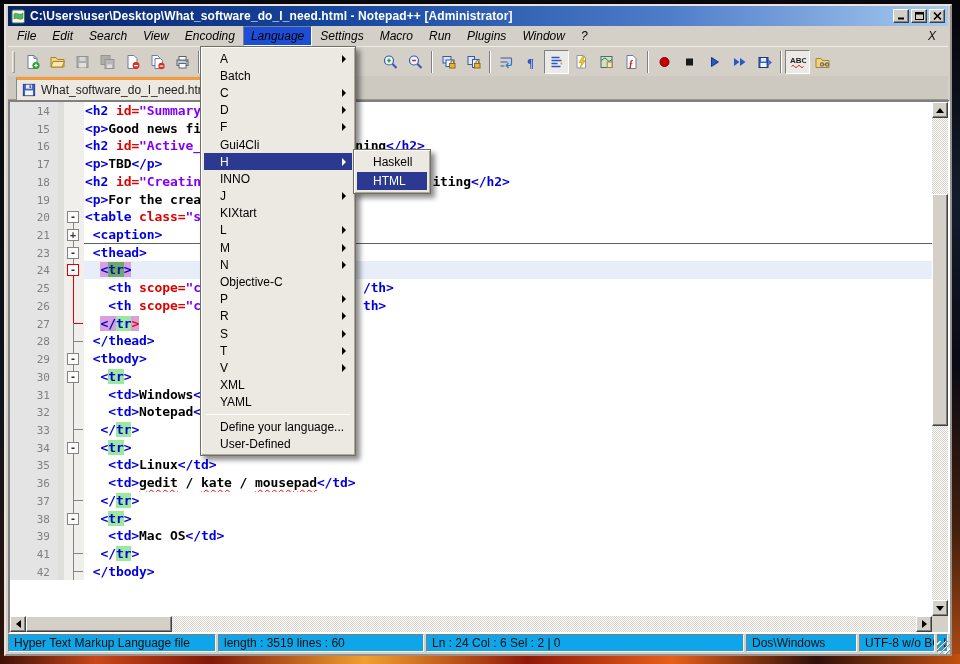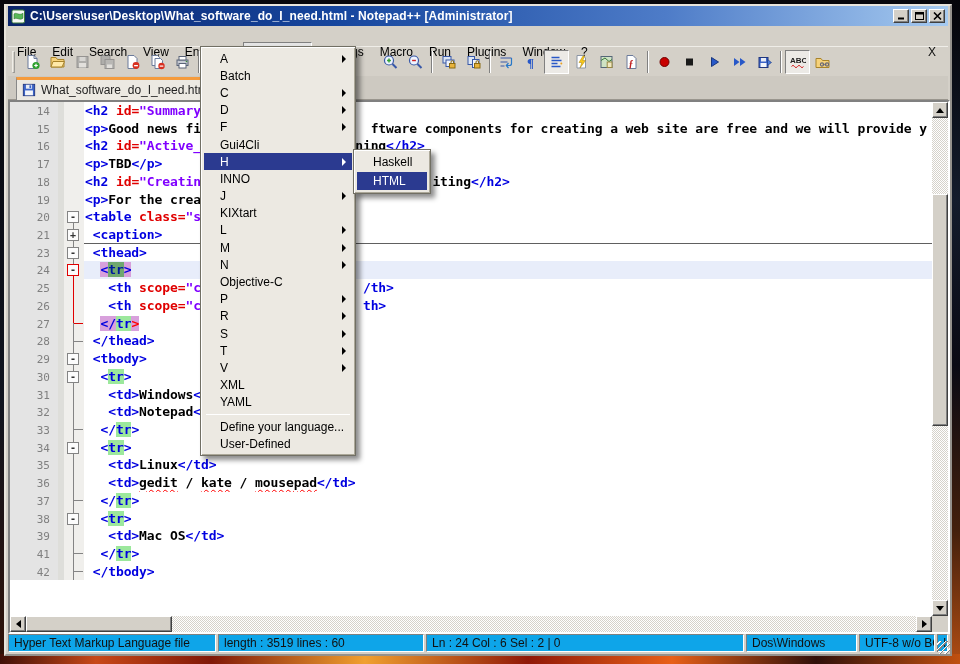--- a/index.html
+++ b/index.html
@@ -23,24 +23,24 @@
     background:linear-gradient(90deg,#0A246A,#16469E 35%,#4E7CC8 70%,#A6CAF0);
     display:flex; align-items:center; padding:0 3px; }
   .titlebar .ttl { color:#fff; font-weight:bold; font-size:12px; margin-left:4px;
     white-space:nowrap; overflow:hidden; flex:1; letter-spacing:.1px; }
   .winbtns { display:flex; gap:2px; }
   .winbtn { width:16px; height:14px; background:#D4D0C8; border:1px solid;
     border-color:#FFFFFF #404040 #404040 #FFFFFF; box-shadow:inset -1px -1px 0 #808080;
     display:flex; align-items:center; justify-content:center; }
   .winbtn svg { display:block; }
 
-  .menubar { position:absolute; left:2px; top:36px; right:2px; height:20px;
-    display:flex; align-items:center; font-size:12px; color:#000; padding-left:1px; }
+  .menubar { position:absolute; left:2px; top:20px; right:2px; height:20px;
+    display:flex; align-items:center; font-size:12px; color:#000; padding-left:1px;font-style:italic; }
   .menu-item { padding:2px 7px; border:1px solid transparent; }
-  .menu-item.active { border-color:#808080 #FFFFFF #FFFFFF #808080; background:#e5e5e5; }
+  .menu-item.active { border-color:#808080 #FFFFFF #FFFFFF #808080; background:#1d4ed8; }
   .menubar-x { margin-left:auto; margin-right:8px; font-size:12px; color:#111; padding:1px 4px; }
 
   .toolbar { position:absolute; left:2px; top:40px; right:2px; height:30px;
     display:flex; align-items:center; padding-left:3px; border-top:1px solid #EFEDE8; }
   .tb-handle { width:3px; height:22px; border:1px outset #F0EEE8; margin:0 5px 0 1px; background:#D4D0C8; }
   .tb-btn { width:25px; height:24px; display:flex; align-items:center; justify-content:center;
     border:1px solid transparent; }
   .tb-btn.pressed { border-color:#808080 #FFFFFF #FFFFFF #808080; background:#ECEAE6; }
   .tb-btn.disabled { filter:grayscale(.9); opacity:.55; }
   .tb-sep { width:2px; height:22px; border-left:1px solid #808080; border-right:1px solid #FFFFFF; margin:0 3px; }
@@ -369,21 +369,21 @@
         <div class="row">
           <div class="numcell">14</div>
           <div class="bmcell"></div>
           <div class="foldcell"></div>
           <div class="textcell"><span class="tag">&lt;h2 </span><span class="attr">id=</span><span class="val">"Summary"</span></div>
         </div>
         <div class="row">
           <div class="numcell">15</div>
           <div class="bmcell"></div>
           <div class="foldcell"></div>
-          <div class="textcell"><span class="tag">&lt;p&gt;</span><span class="txt">Good news fir</span><span class="rfrag" style="left: 286.64px;"><span class="txt">ftware components for creating a web site are free and we will provide y</span></span></div>
+          <div class="textcell"><span class="tag">&lt;p&gt;</span><span class="txt">Good news fir</span></div>
         </div>
         <div class="row">
           <div class="numcell">16</div>
           <div class="bmcell"></div>
           <div class="foldcell"></div>
           <div class="textcell"><span class="tag">&lt;h2 </span><span class="attr">id=</span><span class="val">"Active_L</span><span class="rfrag" style="left: 271.2px;"><span class="txt">ning</span><span class="tag">&lt;/h2&gt;</span></span></div>
         </div>
         <div class="row">
           <div class="numcell">17</div>
           <div class="bmcell"></div>

